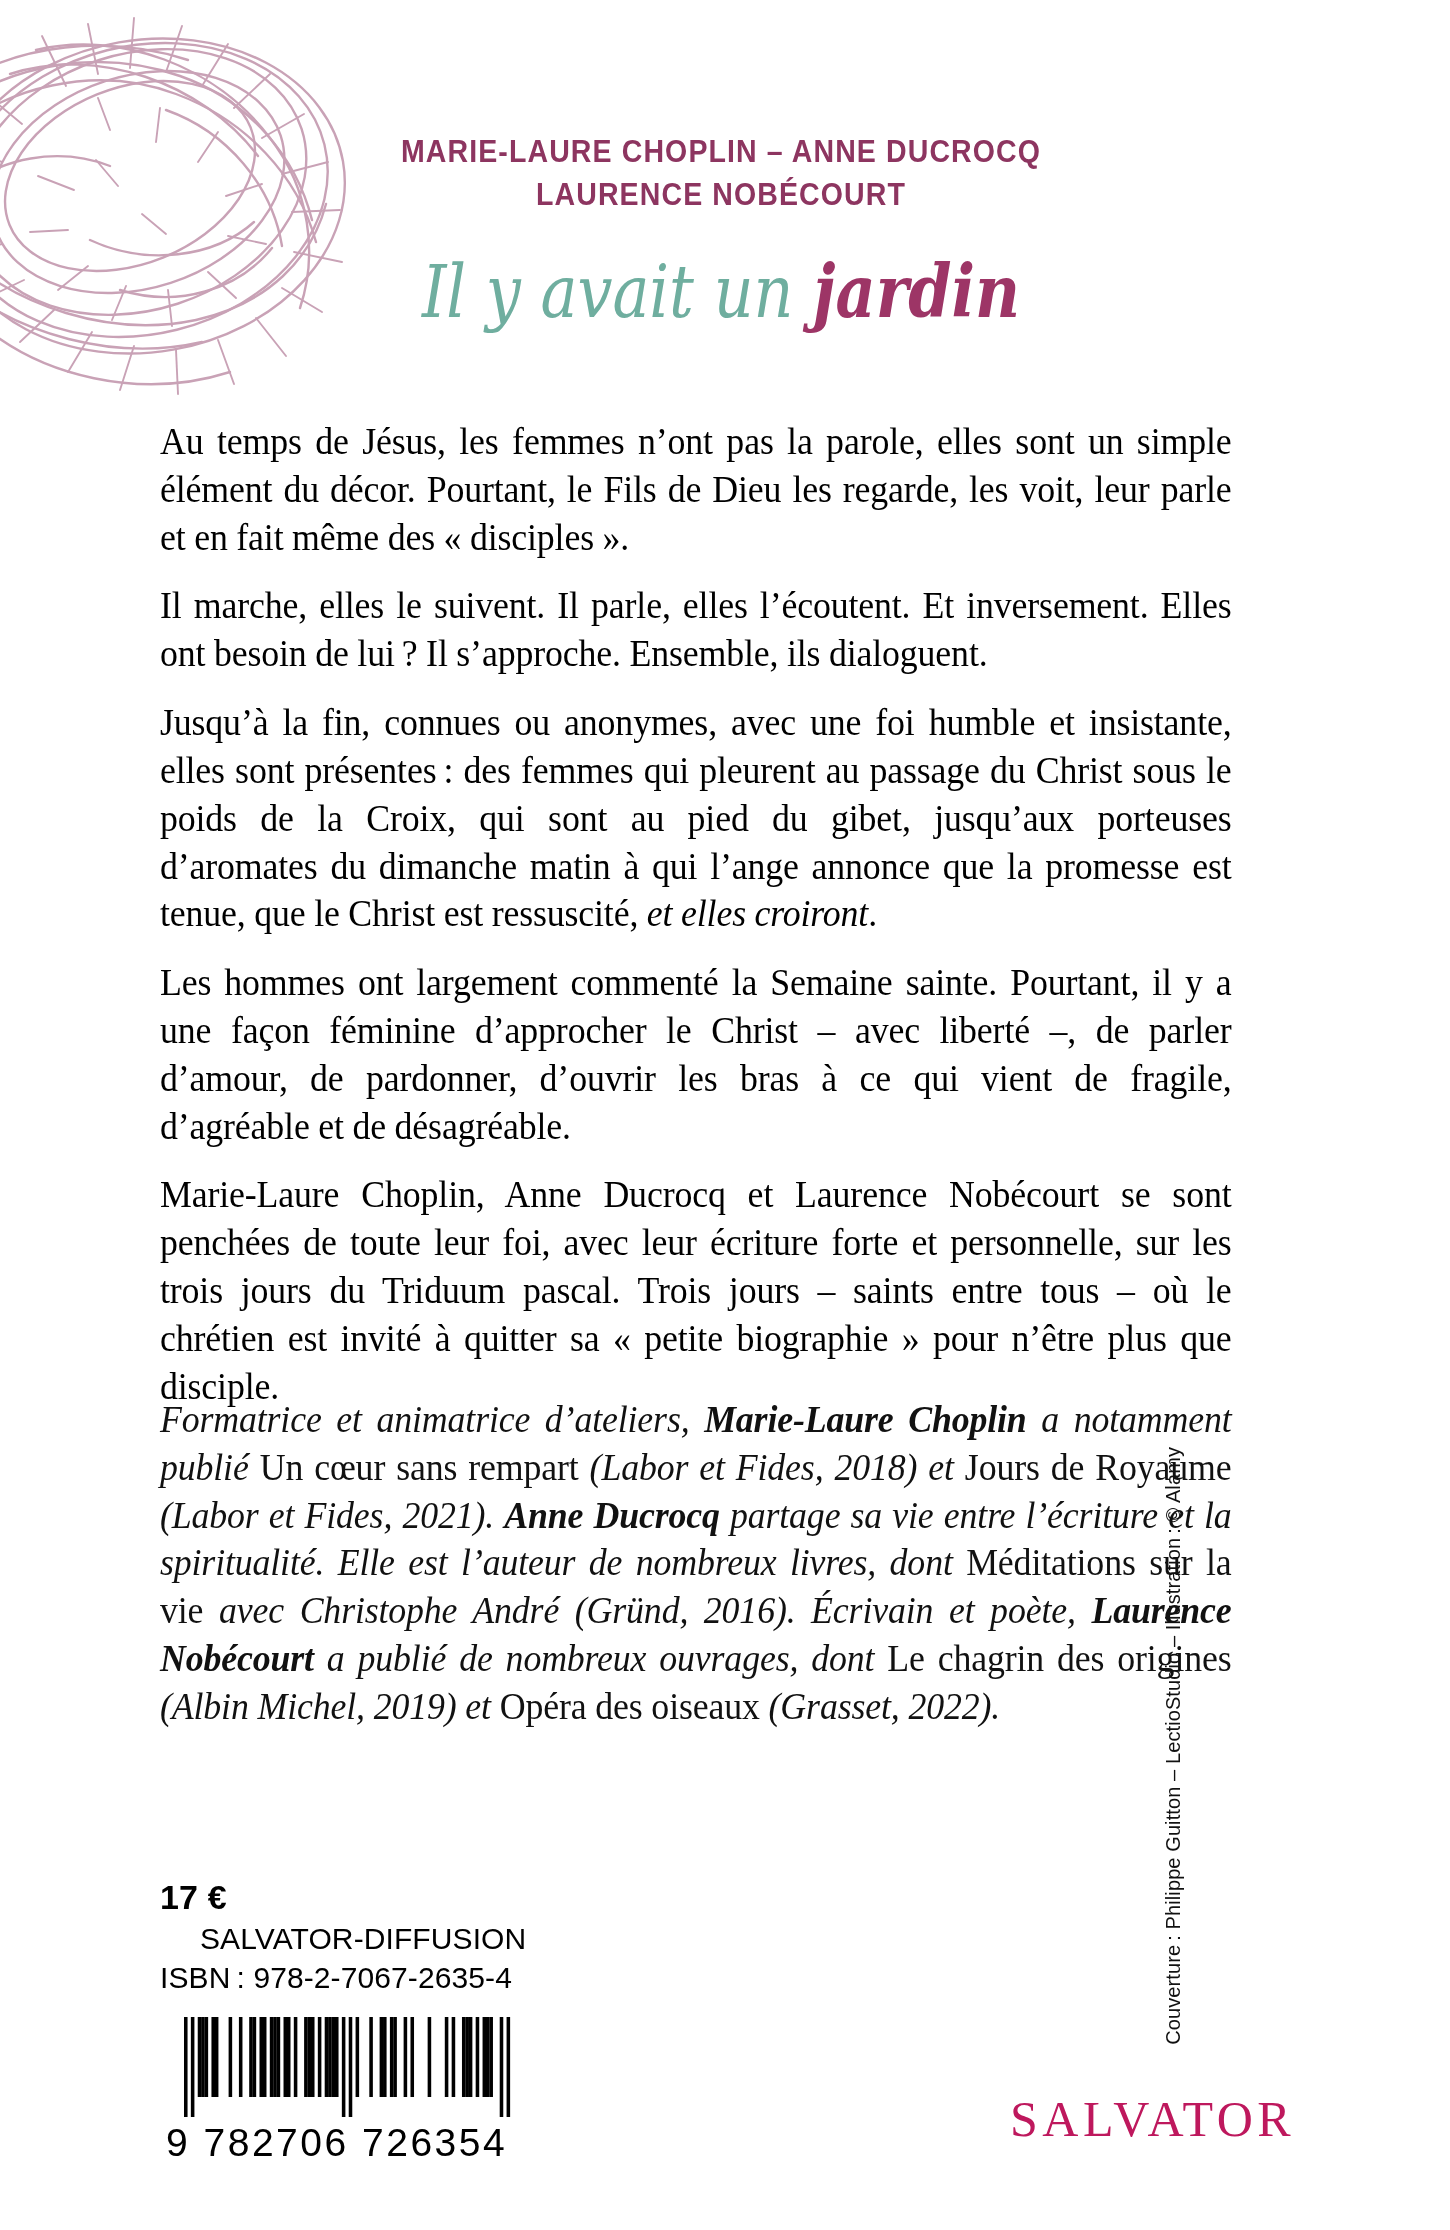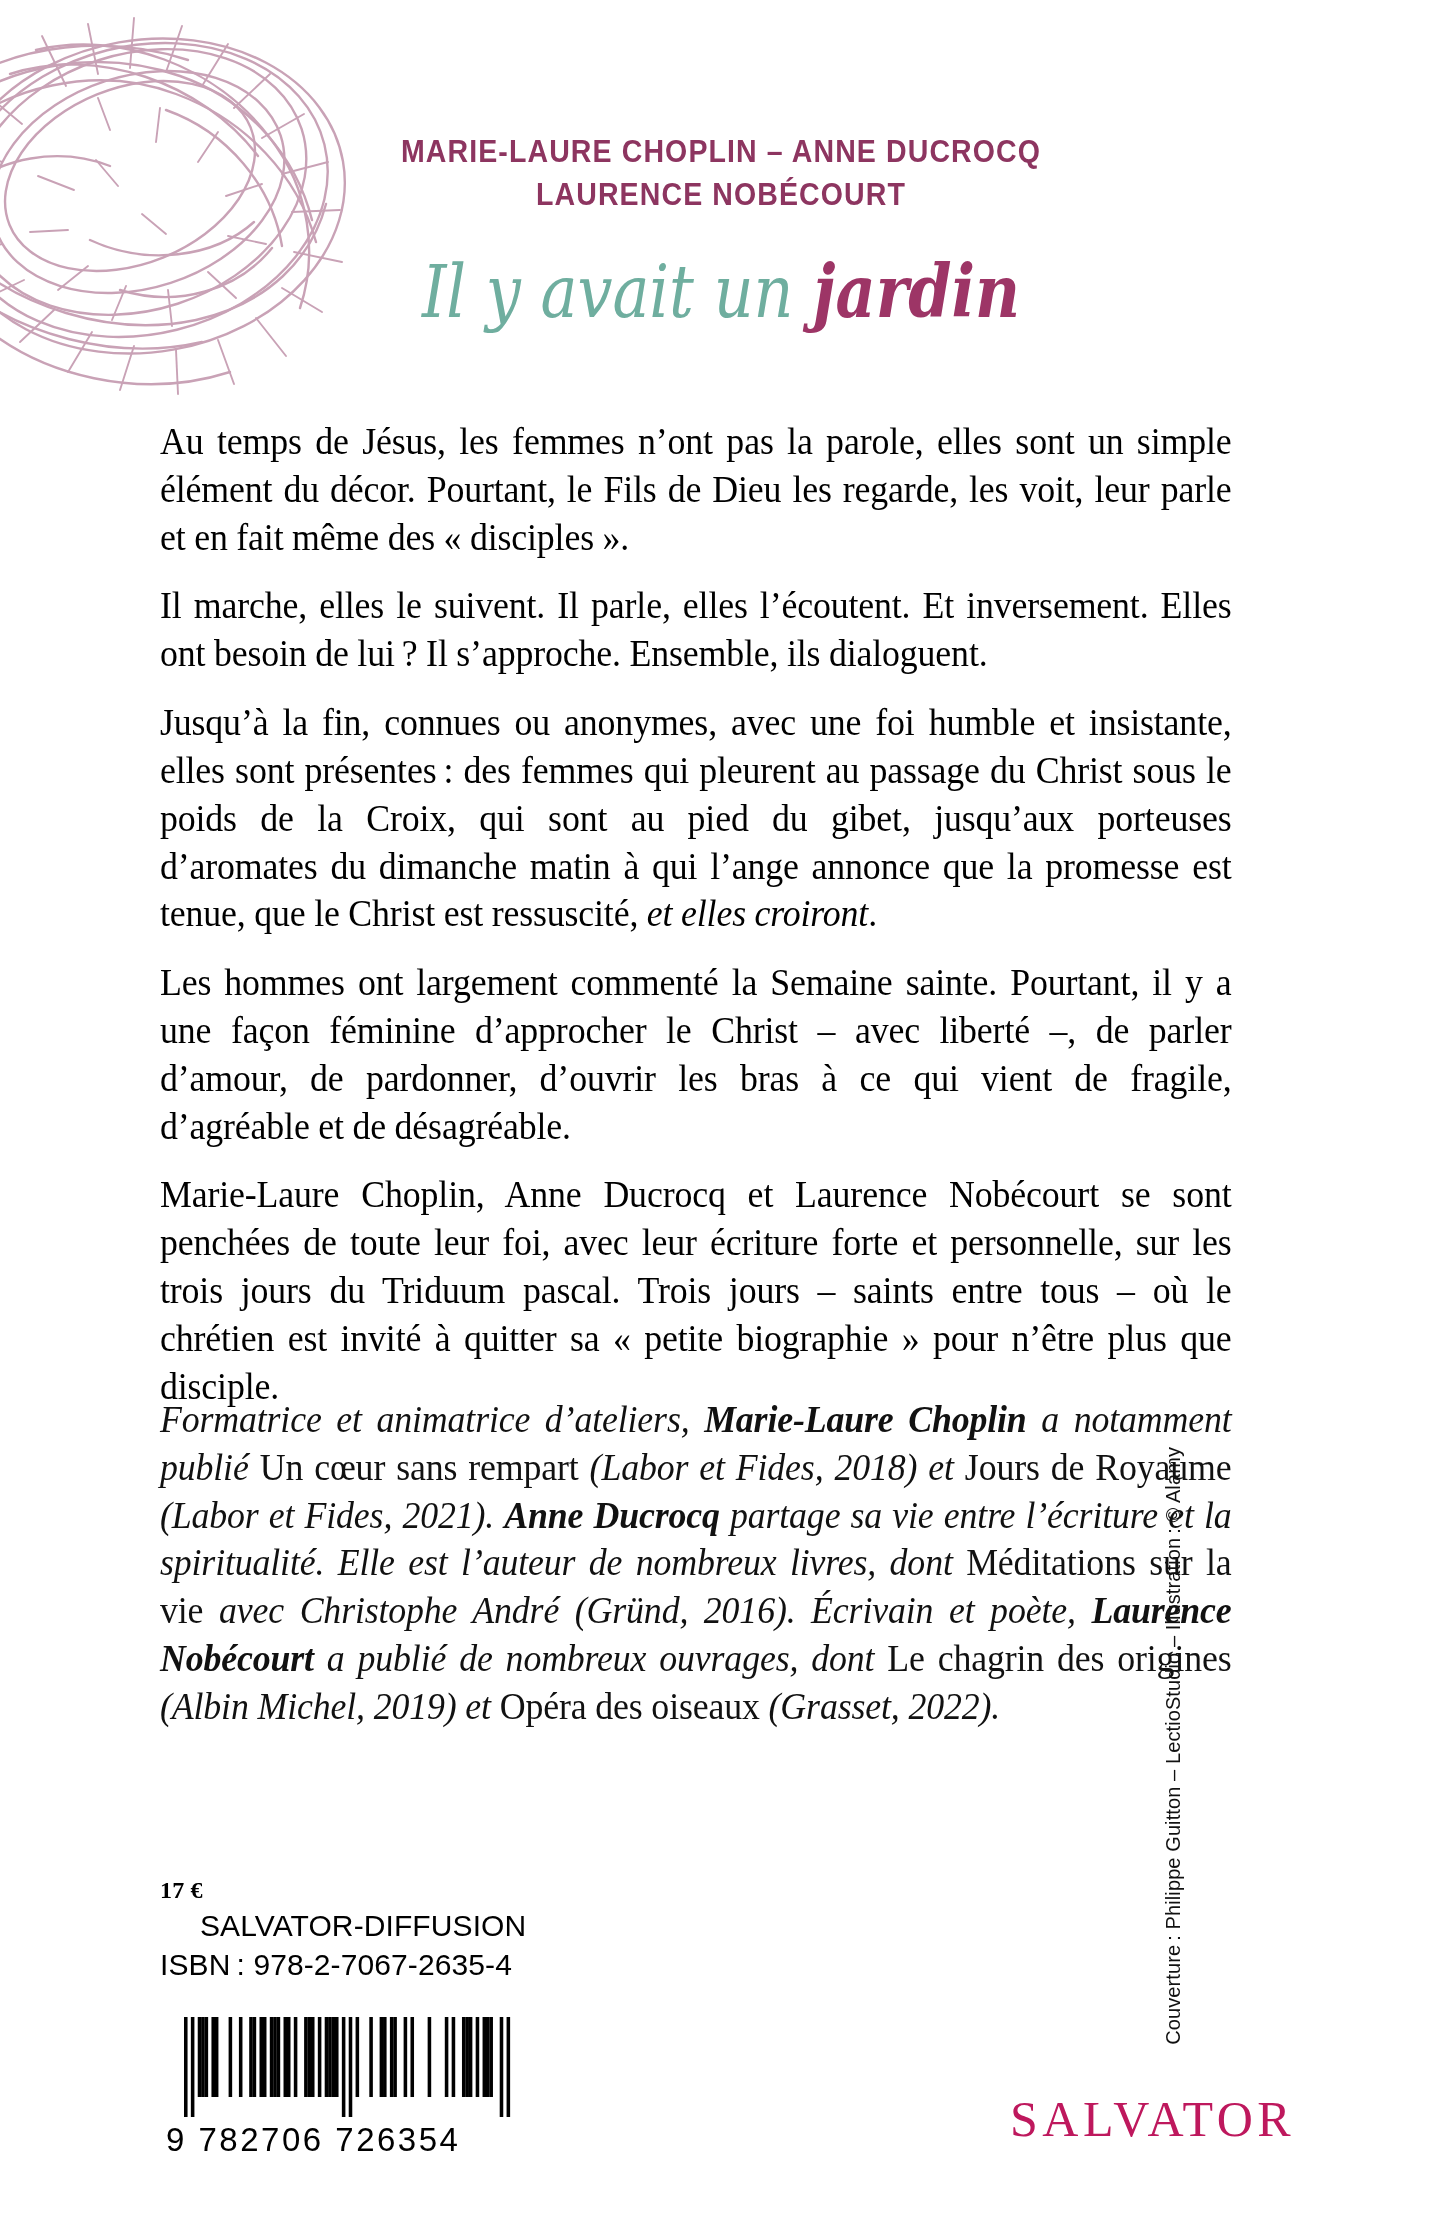--- a/index.html
+++ b/index.html
@@ -120,25 +120,24 @@
 
   
   #footer-block {
     position: absolute;
     left: 160px;
     top: 1875px;
     font-family: "Liberation Sans", sans-serif;
     color: #000000;
   }
   #price {
-    font-size: 24px;
+    font-size: 34px;
     font-weight: 700;
     line-height: 1.30;
     letter-spacing: 0.2px;
-    font-family: Liberation Serif, serif;
   }
   #publisher {
     font-size: 30px;
     font-weight: 400;
     line-height: 1.30;
     letter-spacing: 0.1px;
     margin-left: 40px;
   }
   #isbn {
     font-size: 30px;
@@ -150,21 +149,21 @@
   
   #barcode-wrap {
     position: absolute;
     left: 162px;
     top: 2015px;
     width: 360px;
   }
   #barcode-bars { display: block; }
   #barcode-number {
     font-family: "Liberation Sans", sans-serif;
-    font-size: 33px;
+    font-size: 39px;
     letter-spacing: 2.5px;
     color: #000000;
     margin-top: -2px;
     padding-left: 4px;
     white-space: nowrap;
   }
 
   
   #publisher-logo {
     position: absolute;

